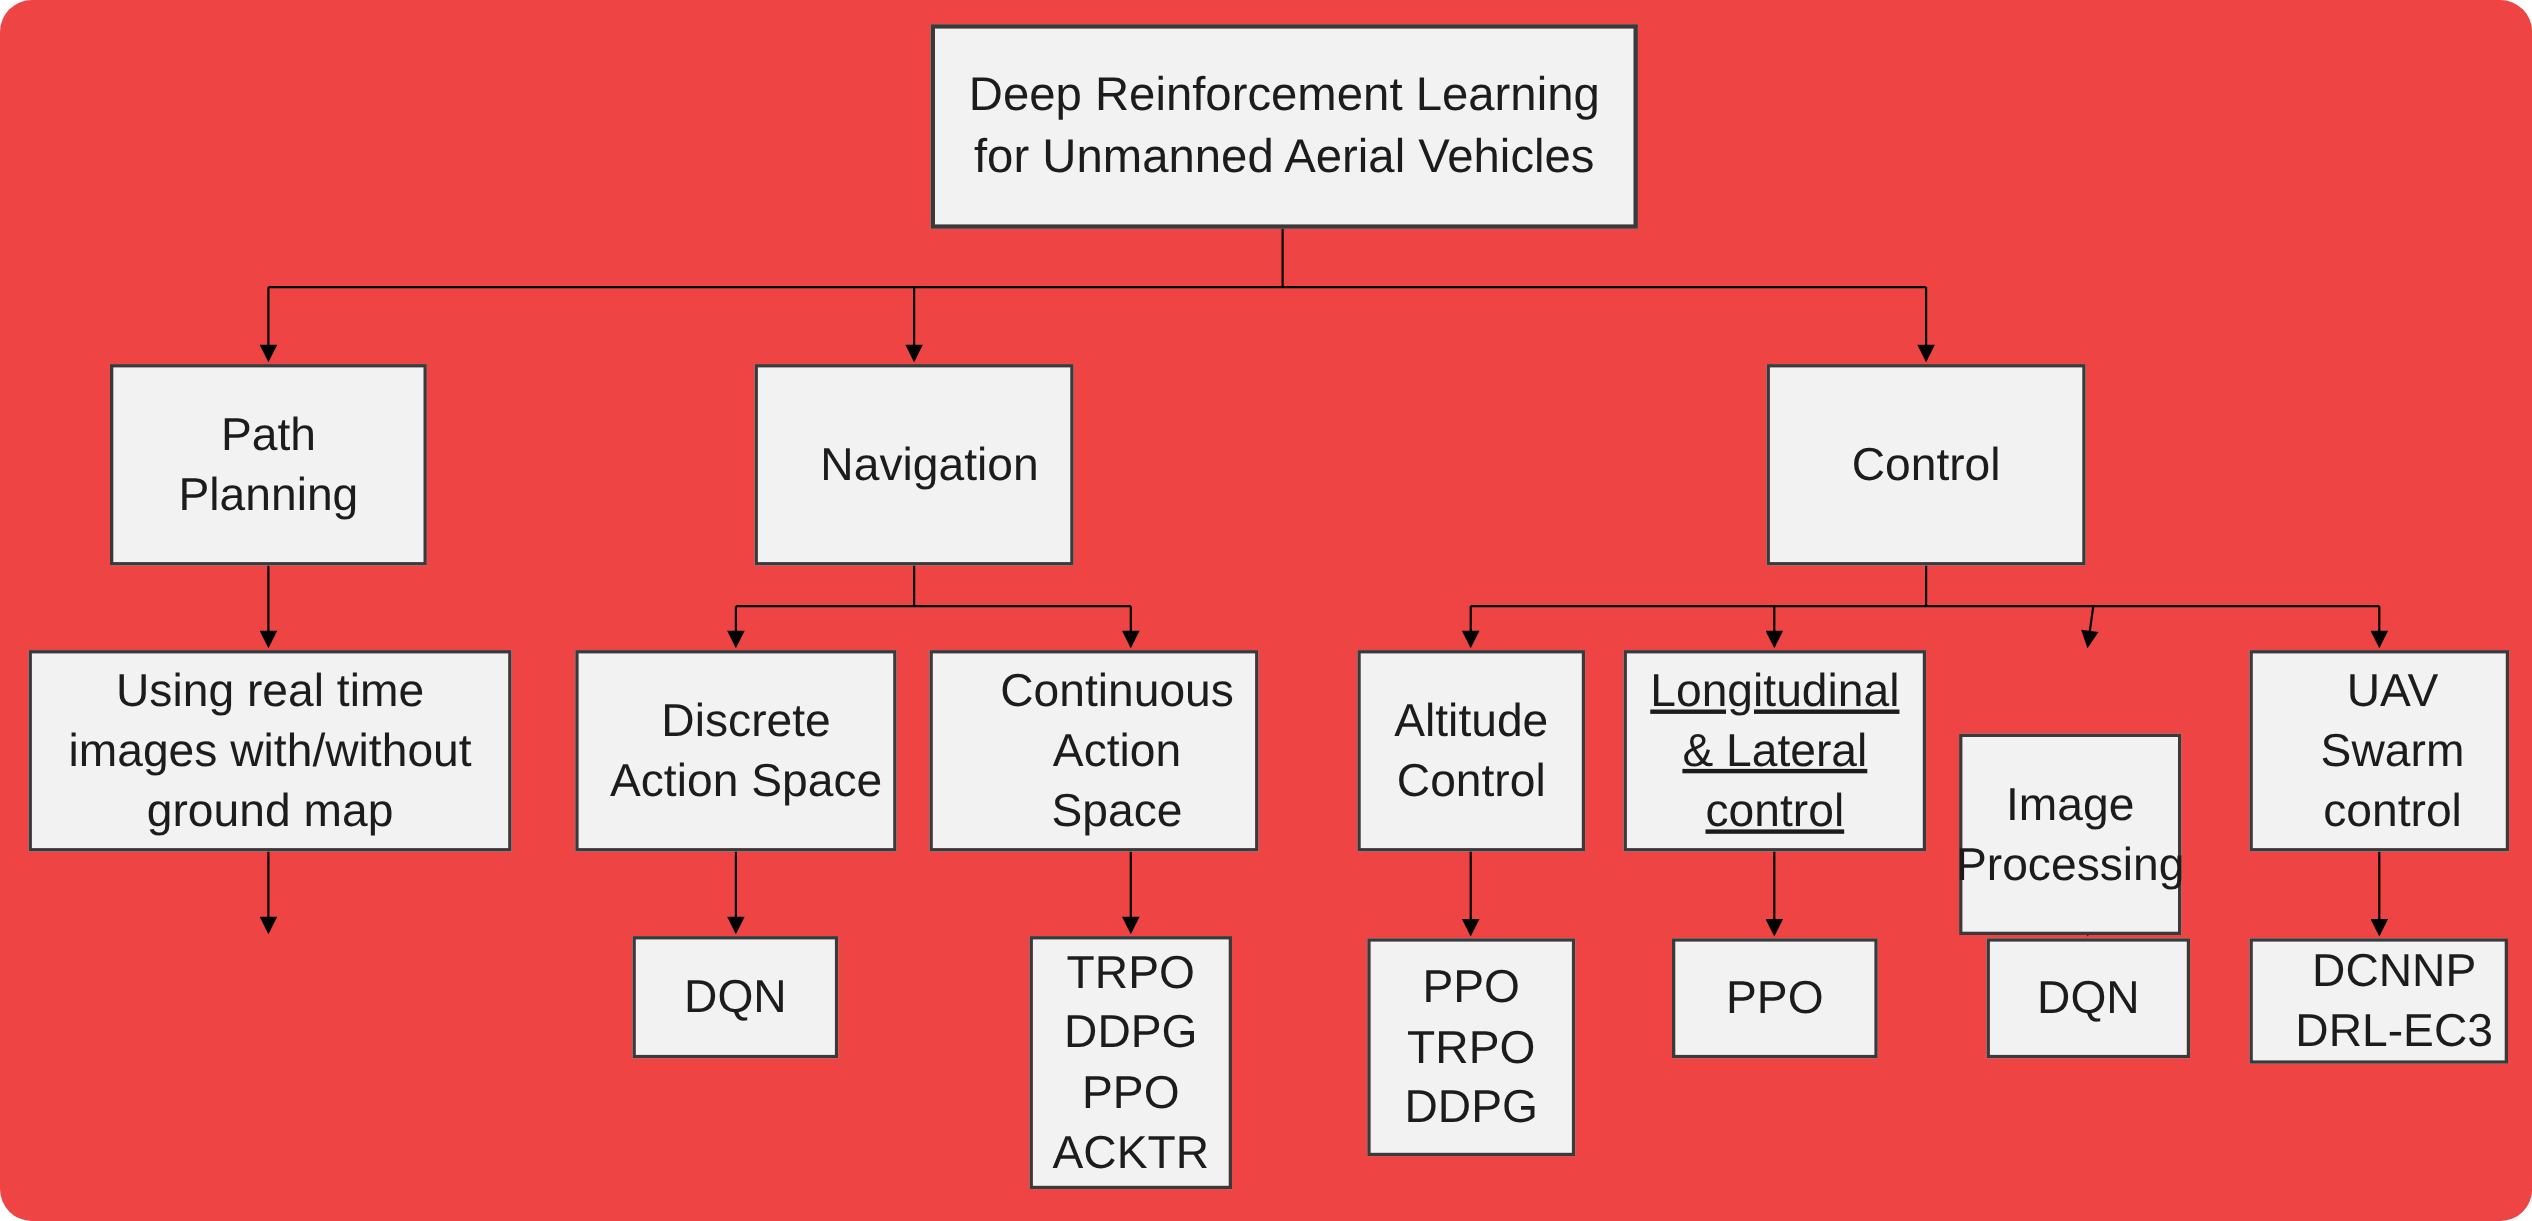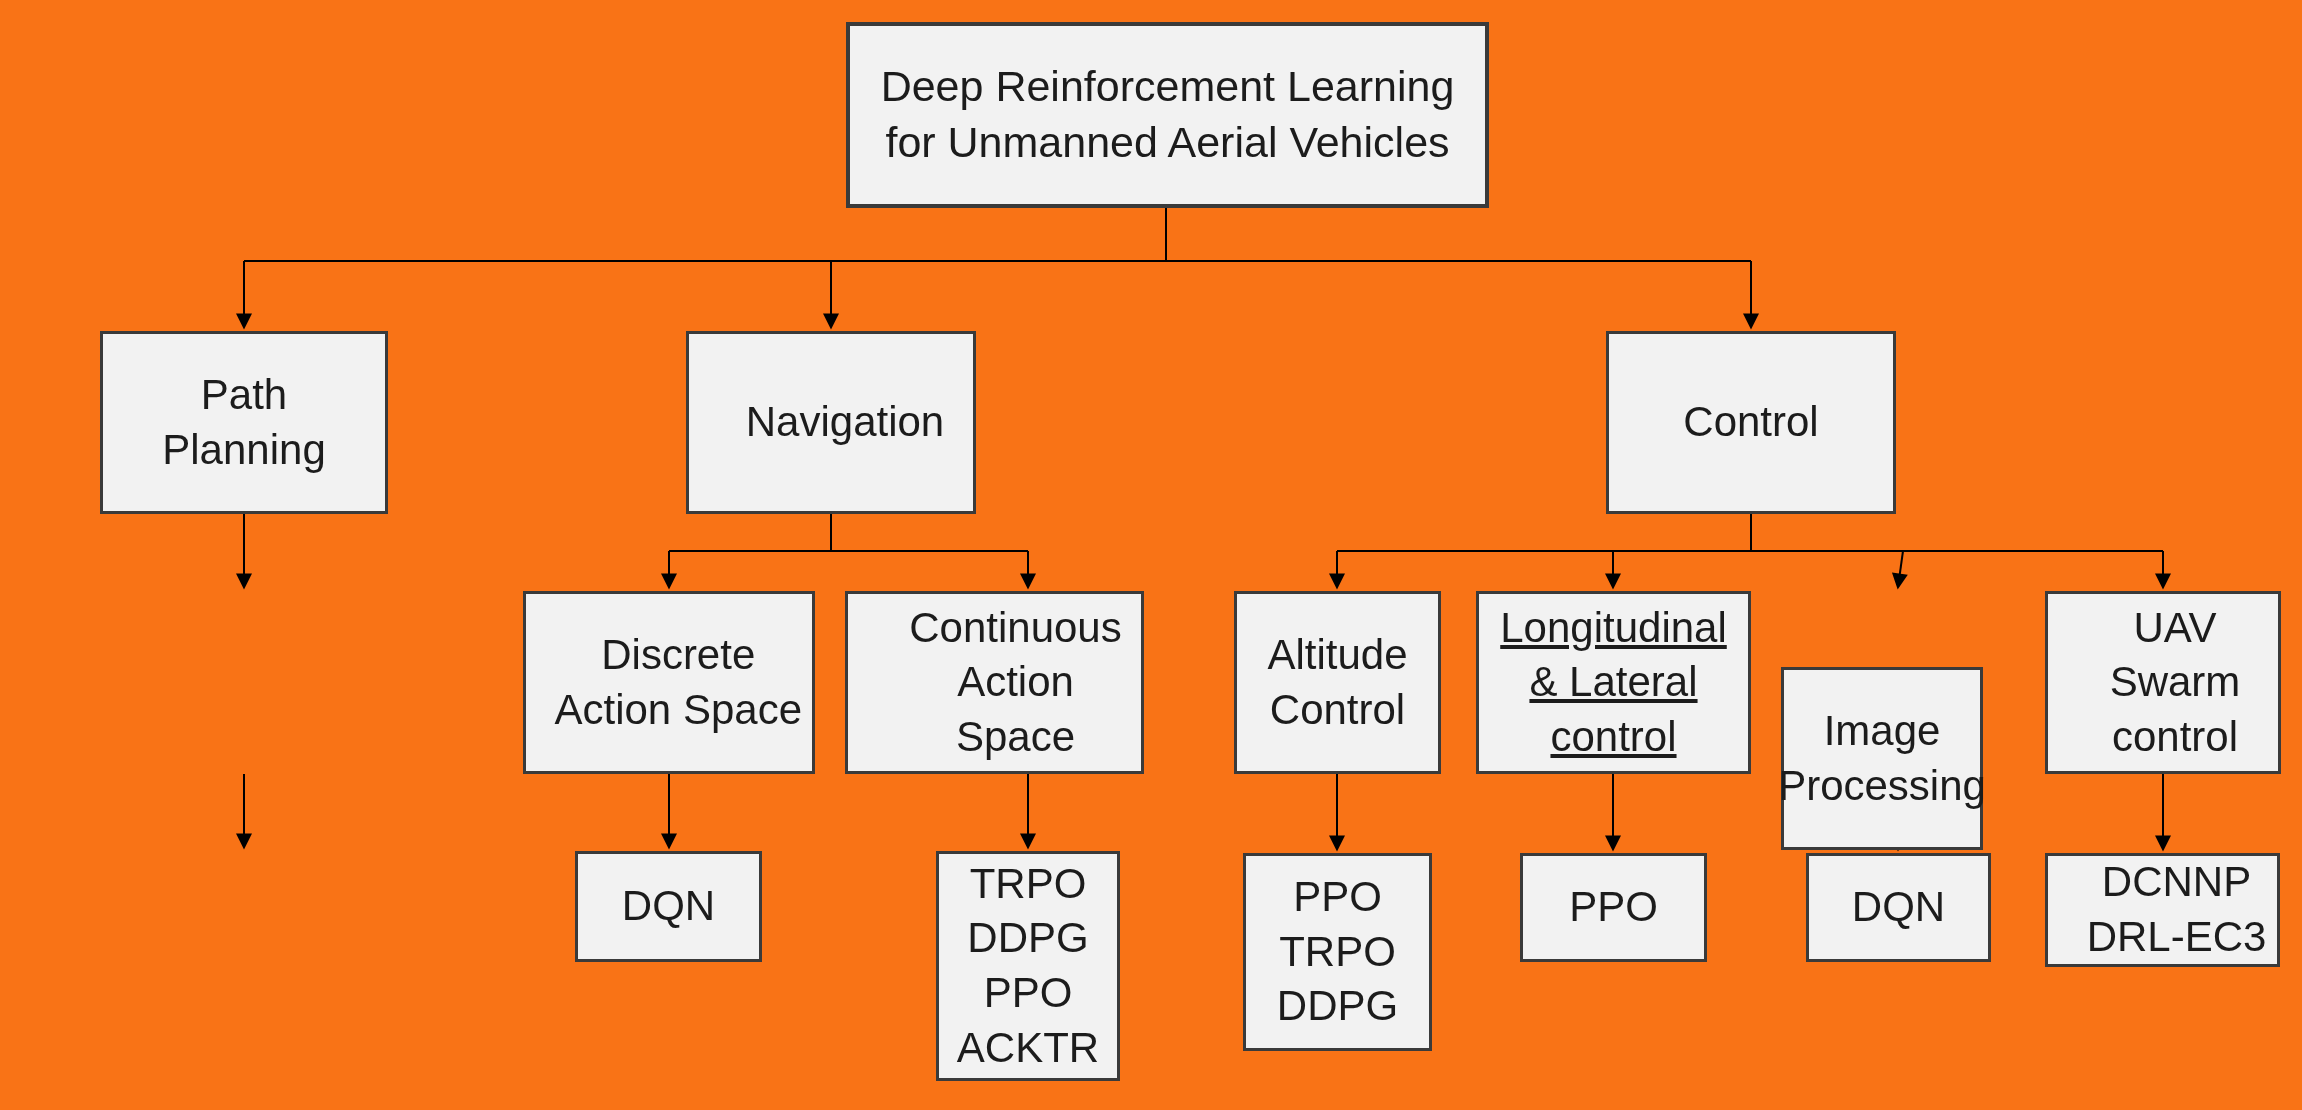--- a/index.html
+++ b/index.html
@@ -1,21 +1,22 @@
 <!DOCTYPE html>
 <html><head>
 <meta charset="utf-8">
 <style>
   html,body{margin:0;padding:0;background:#ffffff;}
   .canvas{
     position:relative;
     width:2302px;height:1110px;
-    background:#f97316;
+    background:#ef4444;
     font-family:"Liberation Sans", sans-serif;
     overflow:hidden;
+    border-radius:29px;
   }
   .edge-layer{position:absolute;left:0;top:0;width:2302px;height:1110px;}
   .node{
     position:absolute;
     box-sizing:border-box;
     background:#f2f2f2;
     border:3px solid #3a3a3a;
     display:flex;align-items:center;justify-content:center;
     text-align:center;
     color:#1c1c1c;
@@ -98,20 +99,25 @@
   </div>
 
   <div class="node n-navigation">
     <span class="lbl">Navigation</span>
   </div>
 
   <div class="node n-control">
     <span class="lbl">Control</span>
   </div>
 
+  <div class="node n-realtime">
+    <span class="lbl">Using real time
+images with/without
+ground map</span>
+  </div>
 
   <div class="node n-discrete">
     <span class="lbl">Discrete
 Action Space</span>
   </div>
 
   <div class="node n-continuous">
     <span class="lbl">Continuous
 Action Space</span>
   </div>

